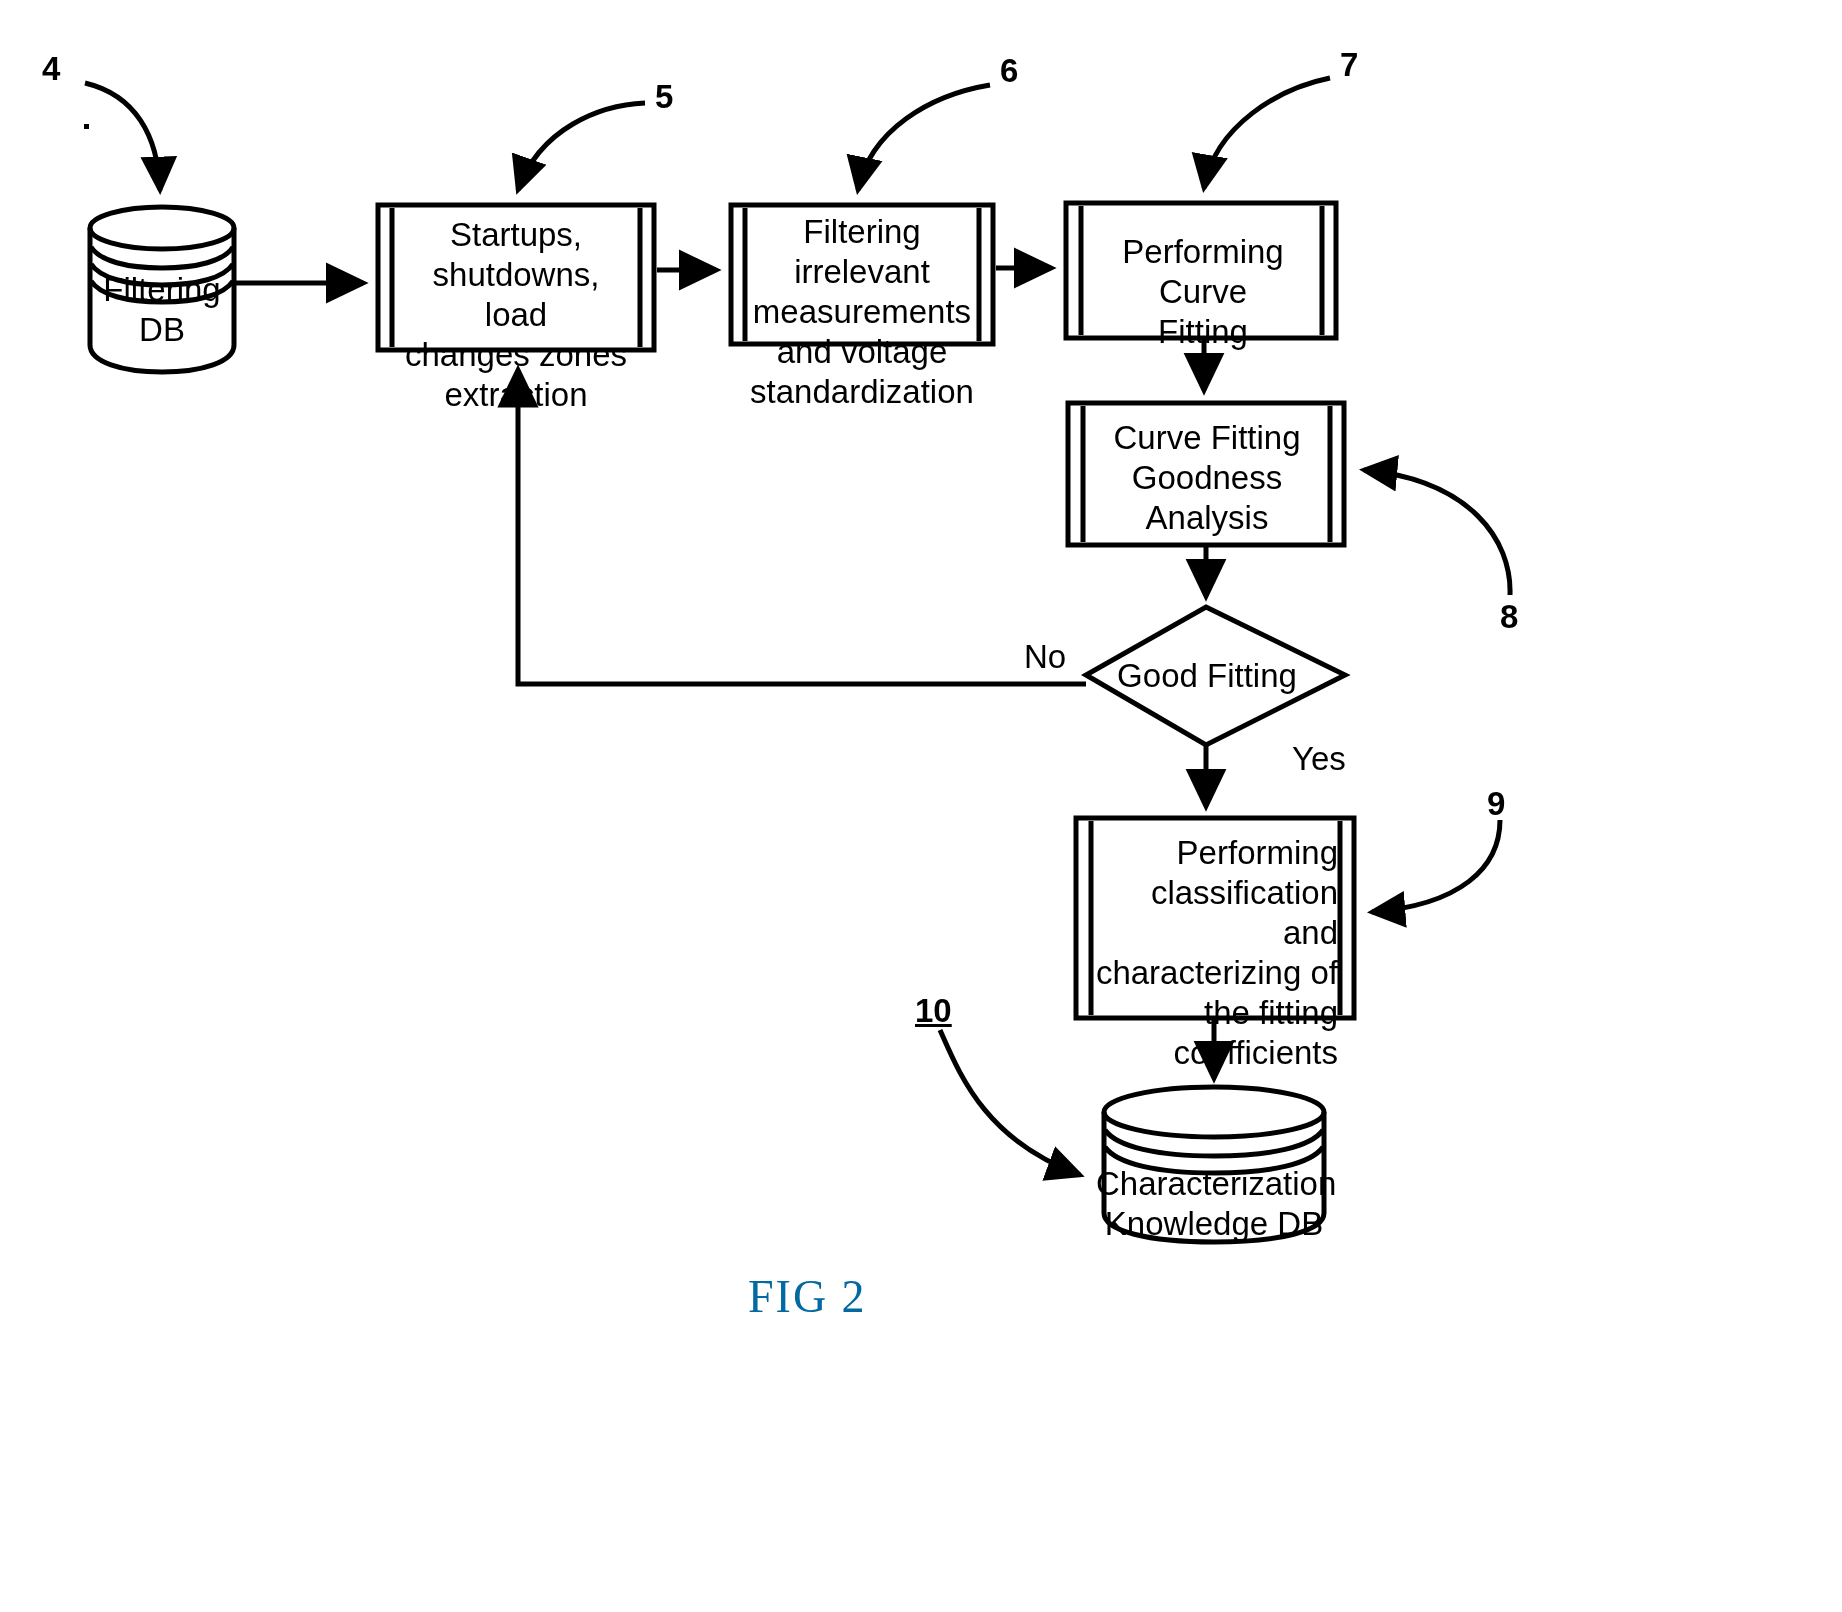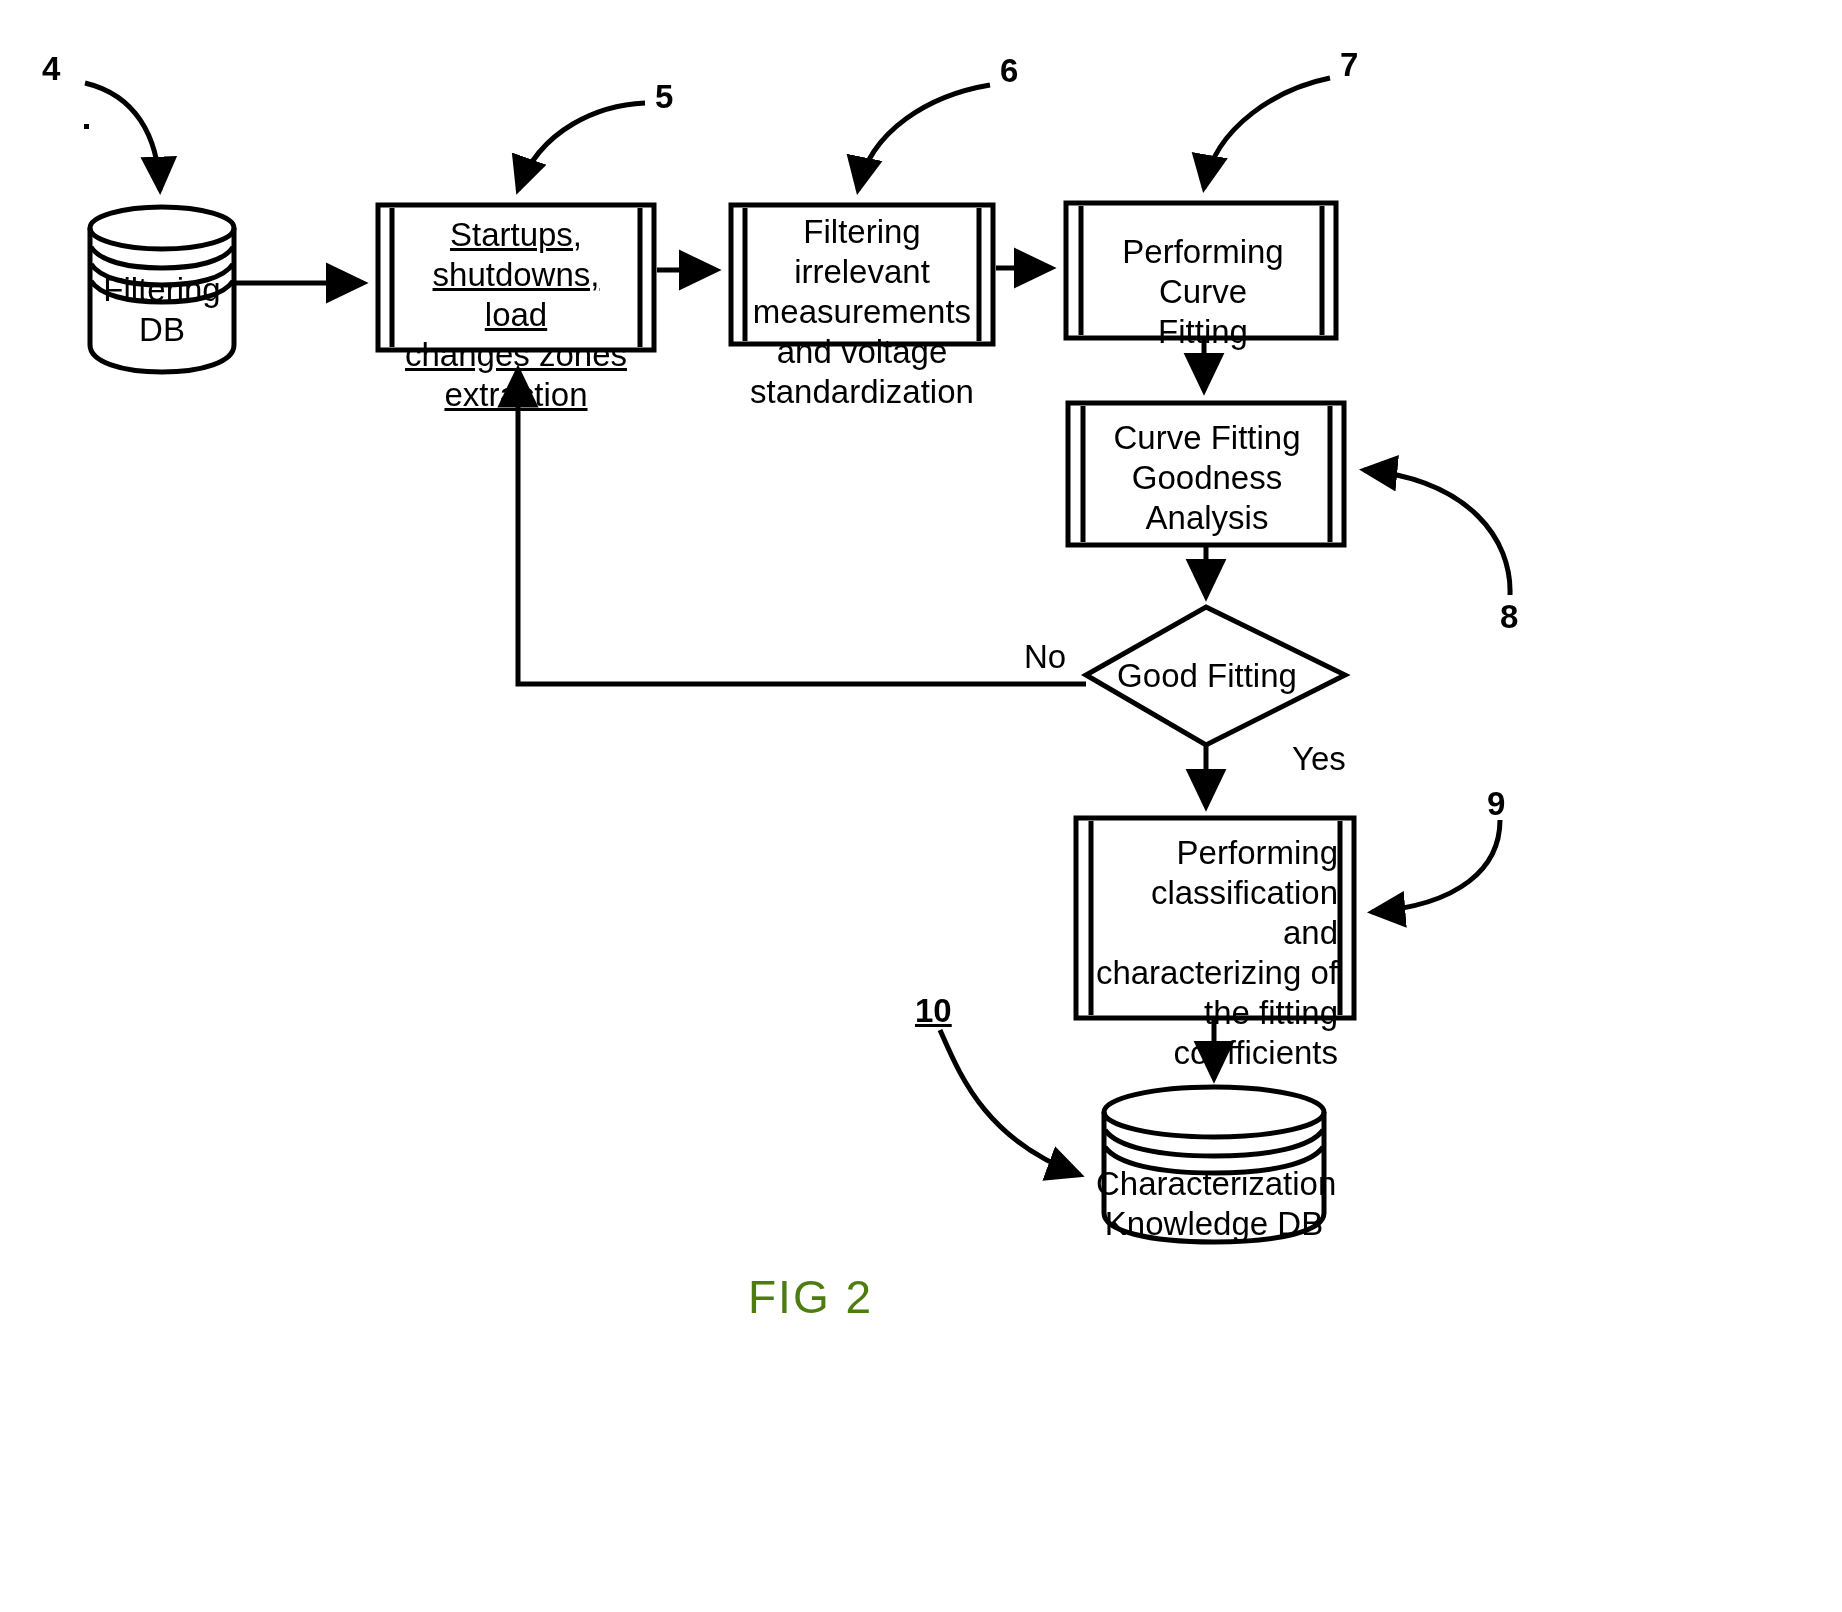--- a/index.html
+++ b/index.html
@@ -40,22 +40,22 @@
     font-weight: bold;
   }
   .edge-label {
     position: absolute;
     color: #000000;
     font-family: "Liberation Sans", sans-serif;
     font-size: 33px;
   }
   .fig-caption {
     position: absolute;
-    color: #4d7c0f;
-    font-family: Liberation Sans, sans-serif;
+    color: #0369a1;
+    font-family: Liberation Serif, serif;
     font-size: 46px;
     letter-spacing: 2px;
   }
   .dot-artifact {
     position: absolute;
     width: 5px;
     height: 5px;
     background: #000000;
   }
 </style>
@@ -180,21 +180,21 @@
     </g>
 
     <g stroke="#000" stroke-width="5" fill="none">
       <path d="M 940 1030 C 960 1075 985 1140 1080 1175" marker-end="url(#arrowbig)"></path>
     </g>
   </svg>
 
   <div class="node-label" style="left:72px; top:270px; width:180px;">Filtering
 DB</div>
 
-  <div class="node-label" style="left:400px; top:215px; width:232px;text-decoration:underline;">Startups,
+  <div class="node-label" style="left:400px; top:215px; width:232px;">Startups,
 shutdowns, load
 changes zones
 extraction</div>
 
   <div class="node-label" style="left:741px; top:212px; width:242px;">Filtering irrelevant
 measurements
 and voltage
 standardization</div>
 
   <div class="node-label" style="left:1090px; top:418px; width:234px;">Curve Fitting

